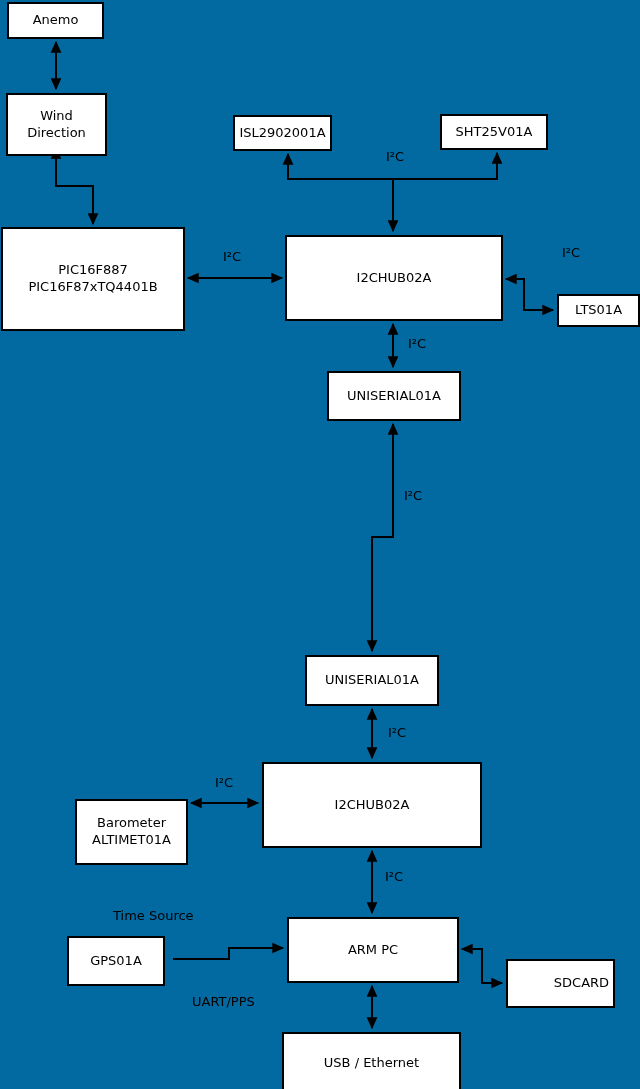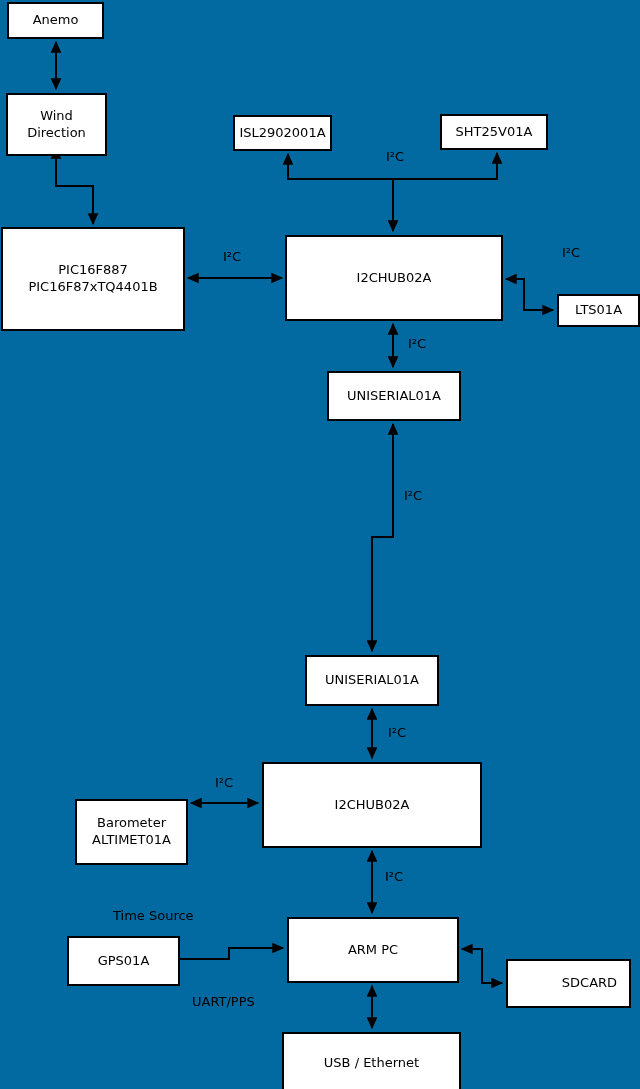--- a/index.html
+++ b/index.html
@@ -119,29 +119,29 @@
 
   <div class="node" style="left:262px; top:762px; width:220px; height:86px;">
     <div>I2CHUB02A</div>
   </div>
 
   <div class="node" style="left:75px; top:775px; width:113px; height:66px;margin-top:24px;">
     <div>Barometer</div>
     <div>ALTIMET01A</div>
   </div>
 
-  <div class="node" style="left:67px; top:936px; width:113px; height:50px;">
+  <div class="node" style="left:67px; top:936px; width:98px; height:50px;">
     <div>GPS01A</div>
   </div>
 
   <div class="node" style="left:287px; top:917px; width:172px; height:66px;">
     <div>ARM PC</div>
   </div>
 
-  <div class="node" style="left:506px; top:959px; width:125px; height:49px;padding-left:42px;">
+  <div class="node" style="left:506px; top:959px; width:109px; height:49px;padding-left:42px;">
     <div>SDCARD</div>
   </div>
 
   <div class="node" style="left:282px; top:1032px; width:179px; height:63px;">
     <div>USB / Ethernet</div>
   </div>
 
   <div class="lbl" style="left:386px; top:150px;">I²C</div>
   <div class="lbl" style="left:223px; top:250px;">I²C</div>
   <div class="lbl" style="left:562px; top:246px;">I²C</div>

